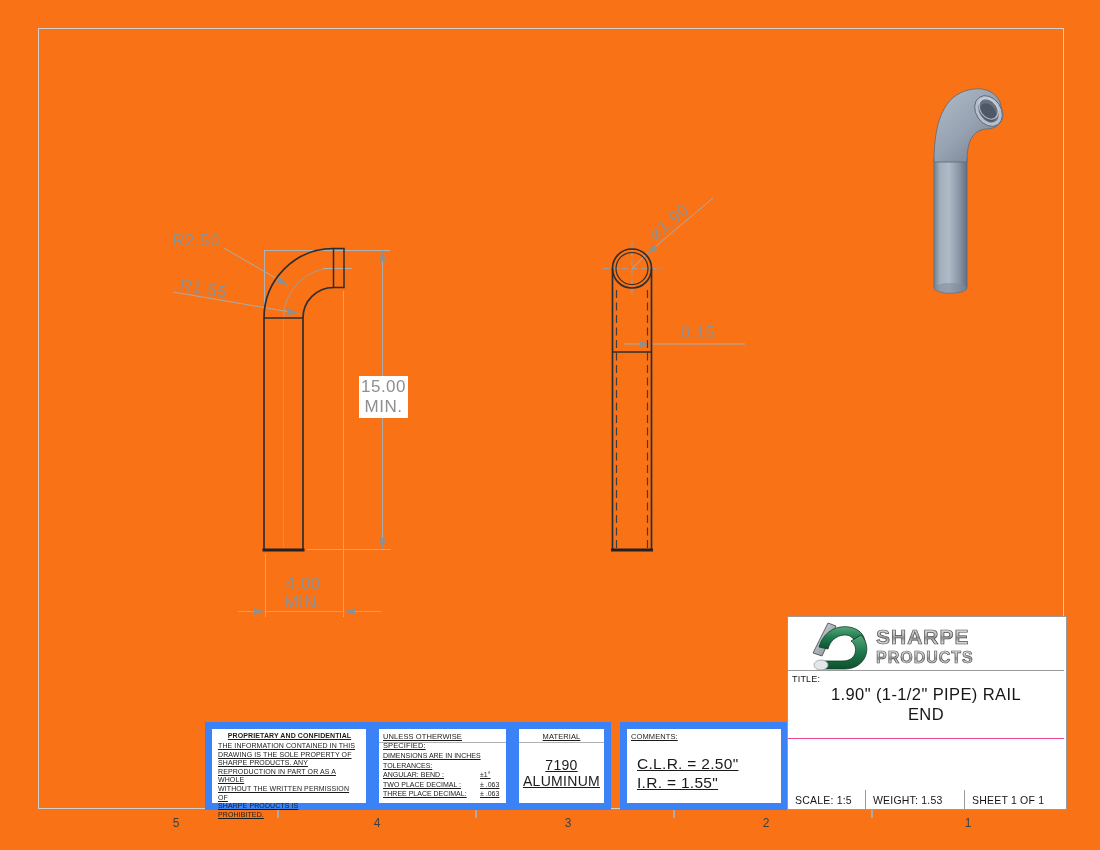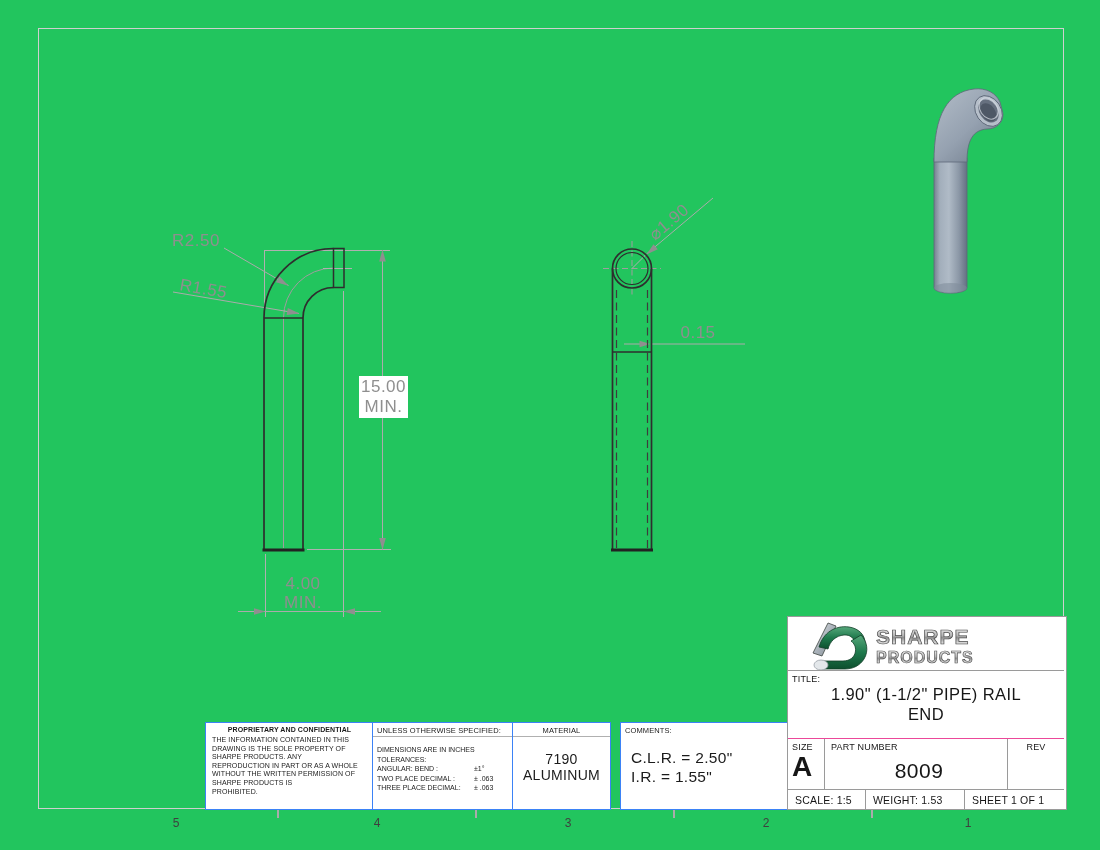--- a/index.html
+++ b/index.html
@@ -1,30 +1,30 @@
 <!DOCTYPE html>
 <html><head>
 <meta charset="utf-8">
 <style>
   html,body { margin:0; padding:0; background:#fff; }
   .sheet {
-    position:relative; width:1100px; height:850px; background:#22c55e;
+    position:relative; width:1100px; height:850px; background:#f97316;
     font-family:"Liberation Sans", sans-serif; overflow:hidden;
   }
   .sheet-border {
     position:absolute; left:38px; top:28px; width:1026px; height:781px;
     border:1.5px solid #cfcfcf; box-sizing:border-box;
   }
   .cad { position:absolute; left:0; top:0; }
   .dim-text { fill:#8f8f8f; font-size:17px; letter-spacing:0.5px; font-family:"Liberation Sans","DejaVu Sans",sans-serif; }
   
   .zone-num { position:absolute; top:816px; width:30px; text-align:center; font-size:12px; color:#3f3f3f; }
   .zone-tick { position:absolute; top:809px; width:1.5px; height:9px; background:#ababab; }
   
-  .blk { position:absolute; box-sizing:border-box; border:1px solid #3b82f6; background:#fff; color:#1b1b1b; }
+  .blk { position:absolute; box-sizing:border-box; border:7px solid #3b82f6; background:#fff; color:#1b1b1b;text-decoration:underline; }
   .blk-prop   { left:205px; top:722px; width:168px; height:88px; padding:3px 5px 0 6px; }
   .blk-tol    { left:372px; top:722px; width:141px; height:88px; }
   .blk-mat    { left:512px; top:722px; width:99px; height:88px; }
   .blk-com    { left:620px; top:722px; width:168px; height:88px; }
   .prop-title { font-size:7px; font-weight:bold; text-align:center; margin-bottom:3px; letter-spacing:0.1px; }
   .prop-line  { font-size:7px; line-height:8.6px; letter-spacing:0.1px; }
   .blk-header { font-size:7.5px; padding:3px 4px 2px 4px; letter-spacing:0.1px; }
   .blk-header.underlined { border-bottom:1px solid #b0b0b0; height:14px; box-sizing:border-box; }
   .blk-header.centered { text-align:center; }
   .tol-body { padding:8px 5px 0 4px; font-size:7px; line-height:9.5px; }
@@ -250,33 +250,20 @@
     </div>
 
     <div class="tb-row tb-title">
       <span class="tb-label">TITLE:</span>
       <div class="tb-title-lines">
         <div>1.90" (1-1/2" PIPE) RAIL</div>
         <div>END</div>
       </div>
     </div>
 
-    <div class="tb-row tb-size-row">
-      <div class="tb-cell cell-size">
-        <div class="tb-label">SIZE</div>
-        <div class="size-value">A</div>
-      </div>
-      <div class="tb-cell cell-part">
-        <div class="tb-label">PART NUMBER</div>
-        <div class="part-value">8009</div>
-      </div>
-      <div class="tb-cell cell-rev">
-        <div class="tb-label">REV</div>
-      </div>
-    </div>
 
     <div class="tb-row tb-scale-row">
       <div class="tb-cell cell-scale">SCALE: 1:5</div>
       <div class="tb-cell cell-weight">WEIGHT: 1.53</div>
       <div class="tb-cell cell-sheet">SHEET 1 OF 1</div>
     </div>
 
   </div>
 
 </div>

